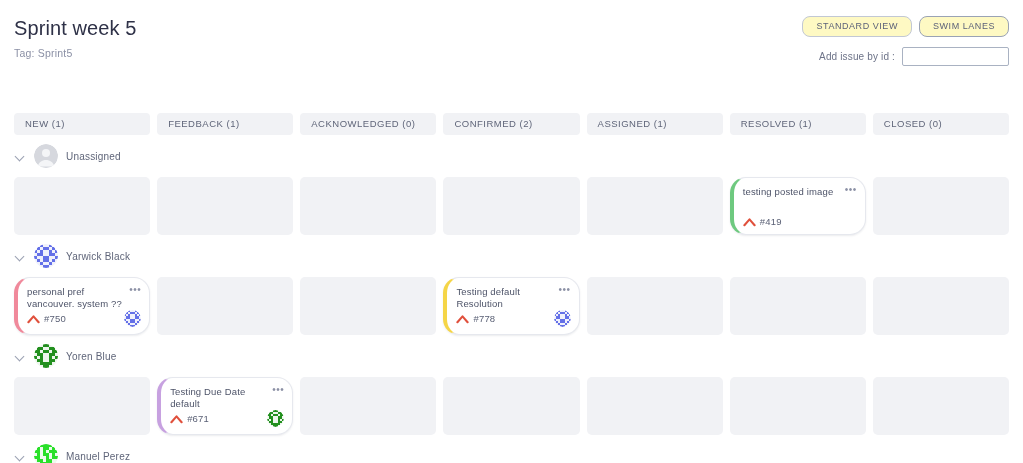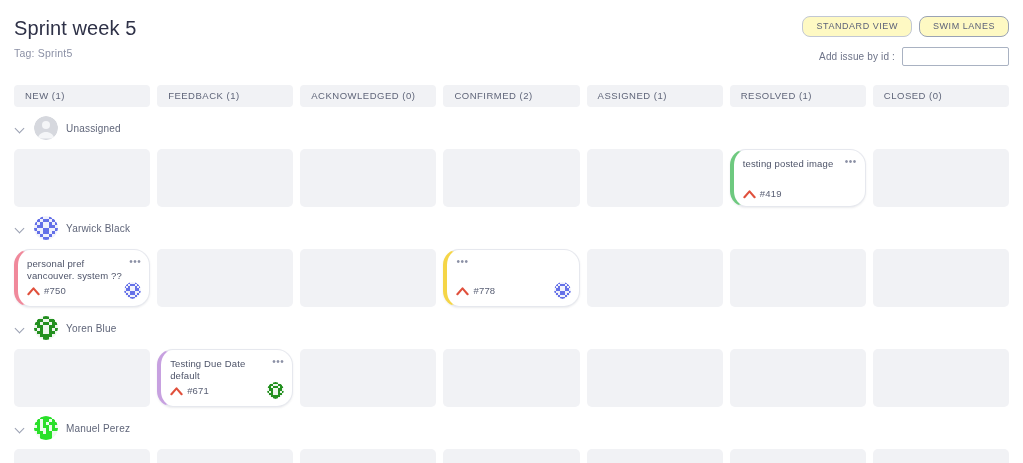--- a/index.html
+++ b/index.html
@@ -8,21 +8,21 @@
     width: 1023px; height: 463px;
     overflow: hidden;
     background: #ffffff;
     font-family: "Liberation Sans", sans-serif;
     color: #3d4259;
   }
 
   .page { position: relative; width: 1023px; height: 463px; }
 
   
-  .header { position: relative; height: 85px; padding: 16px 1px 0 14px; }
+  .header { position: relative; height: 66px; padding: 16px 1px 0 14px; }
   .board-title {
     font-size: 20px; font-weight: 400; color: #2e3147;
     letter-spacing: .1px; margin: 0; line-height: 24px;
   }
   .board-tag {
     font-size: 10.5px; color: #8b90a5; margin-top: 7px;
     letter-spacing: .2px;
   }
 
   .header-right {
@@ -61,20 +61,21 @@
     gap: 7px;
   }
 
   .col-head {
     background: #f1f2f5; border-radius: 4px;
     height: 22px; line-height: 22px;
     padding: 0 11px;
     font-size: 9.5px; letter-spacing: .5px;
     color: #5f6579; white-space: nowrap; overflow: hidden;
     cursor: pointer;
+    margin-top: 47px;
   }
 
   
   .lane-header {
     display: flex; align-items: center; gap: 8px;
     height: 42px; padding-left: 2px;
   }
   .lane-toggle {
     width: 10px; height: 10px; flex: 0 0 10px;
     position: relative; cursor: pointer;
@@ -296,20 +297,21 @@
       </div>
       <div class="cell">
           <div class="dropzone"></div>
         </div>
       <div class="cell">
           <div class="dropzone"></div>
         </div>
       <div class="cell">
         <div class="card" style="border-left-color: rgb(245, 213, 71);">
           <div class="card-top">
+            <span class="card-title">Testing default Resolution</span>
             <span class="card-menu">•••</span>
           </div>
           <div class="card-bottom">
             <svg class="prio-icon" viewBox="0 0 13 10" width="13" height="10">
               <path d="M1.4 8.2 6.5 2.4l5.1 5.8" fill="none" stroke="#e0503c" stroke-width="2.1" stroke-linecap="round" stroke-linejoin="round"></path>
             </svg>
             <span class="card-id">#778</span>
             <span class="card-avatar">
               <svg viewBox="0 0 8 8" width="17" height="17" shape-rendering="crispEdges">
                 <defs>

